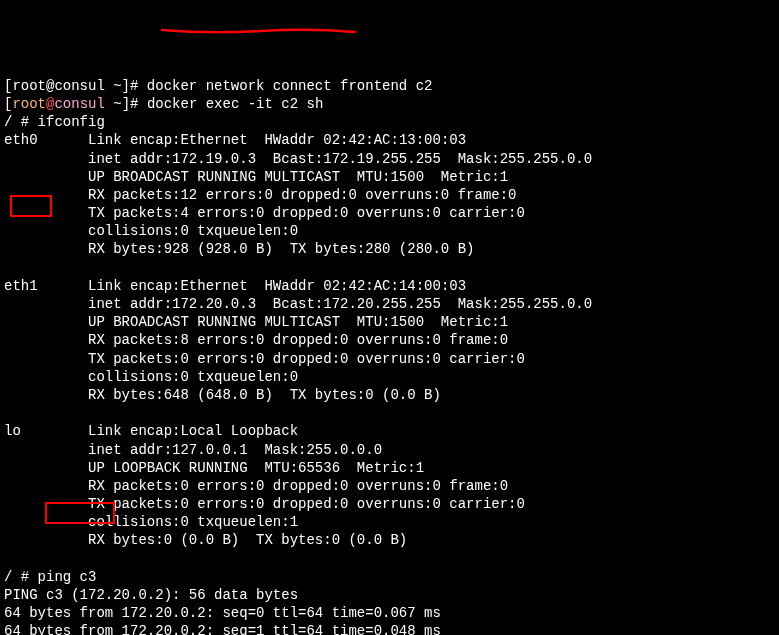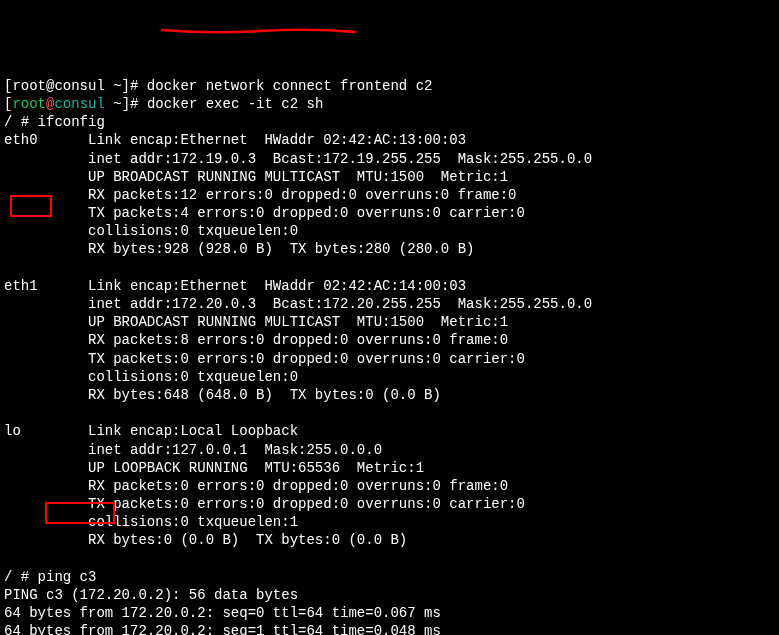--- a/index.html
+++ b/index.html
@@ -15,23 +15,23 @@
       line-height: 1.3;
       padding: 4px;
       width: 779px;
       height: 635px;
       overflow: hidden;
       white-space: pre;
     }
     .line {
       display: block;
     }
-    .root-user { color: #22c55e; }
+    .root-user { color: #fdba74; }
     .root-at { color: #ff5555; }
-    .root-host { color: #14b8a6; }
+    .root-host { color: #f9a8d4; }
     .eth1-box {
       position: absolute;
       border: 2px solid #ff0000;
       left: 10px;
       top: 195px;
       width: 42px;
       height: 22px;
       pointer-events: none;
     }
     .ping-box {

